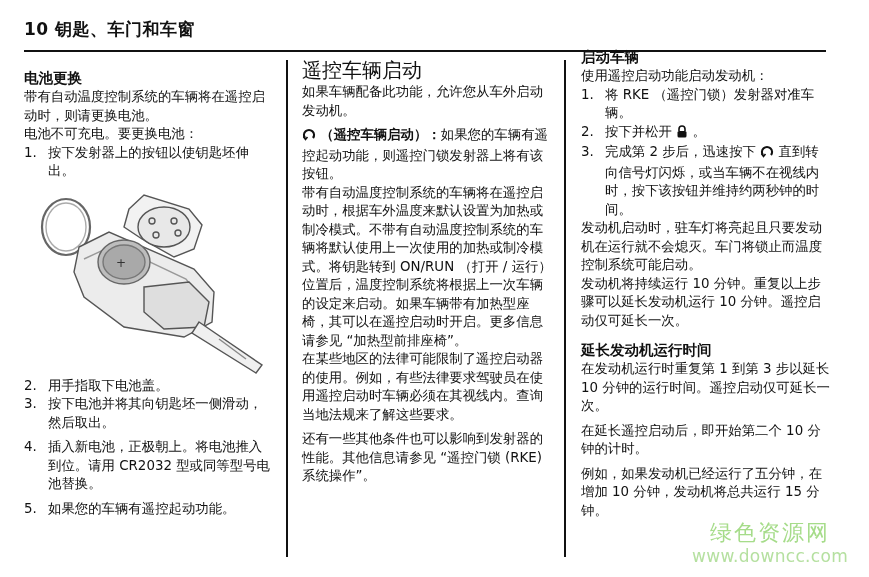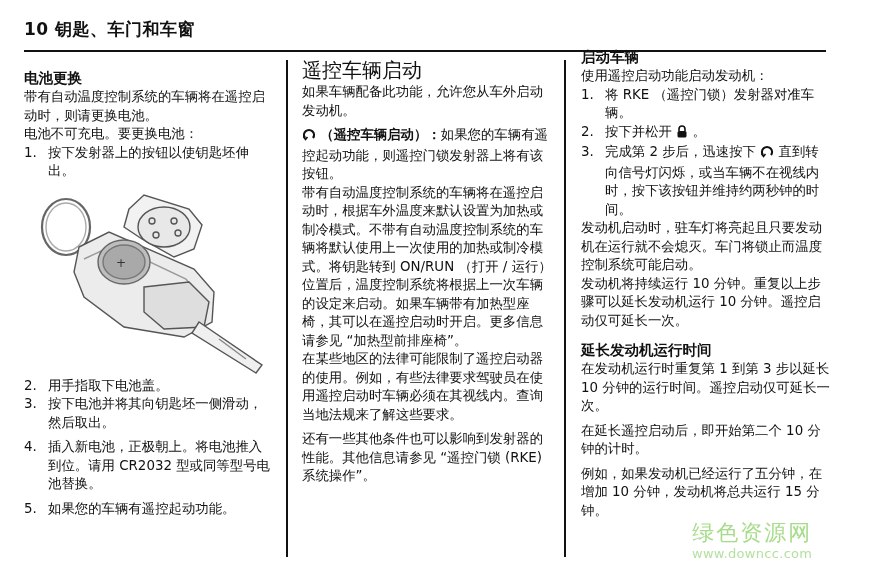--- a/index.html
+++ b/index.html
@@ -37,21 +37,21 @@
   .illus { width: 250px; height: 190px; margin: 6px 0 0 0; position: relative; }
   .illus svg { width: 100%; height: 100%; }
 
   .icon-inline { display: inline-block; vertical-align: -2px; }
   .bold { font-weight: bold; }
 
   .watermark {
     position: absolute; left: 692px; top: 520px; text-align: center;
   }
   .wm-title { font-size: 22px; color: #a6dc8a; letter-spacing: 2px; line-height: 26px; }
-  .wm-url { font-size: 13px; color: #b5e0a0; letter-spacing: 0.3px; }
+  .wm-url { font-size: 17px; color: #b5e0a0; letter-spacing: 0.3px; }
 </style>
 </head>
 <body>
 
 <div class="page-header">10 钥匙、车门和车窗</div>
 <div class="header-rule"></div>
 <div class="col-sep s1"></div>
 <div class="col-sep s2"></div>
 
 <div class="col c1">

